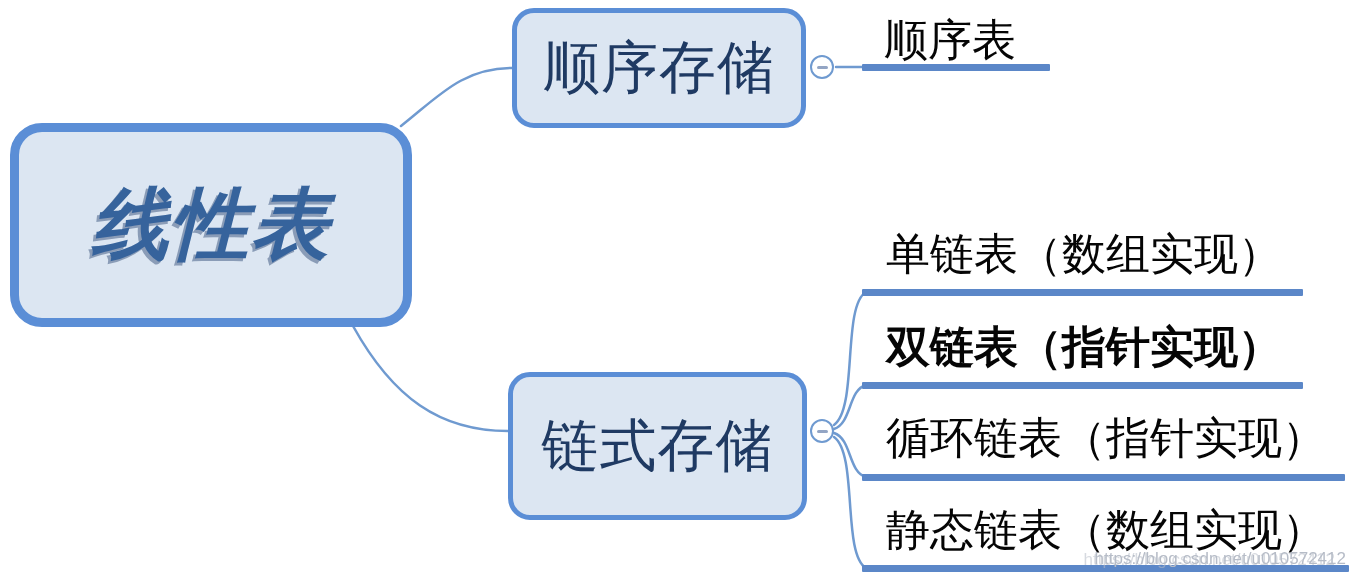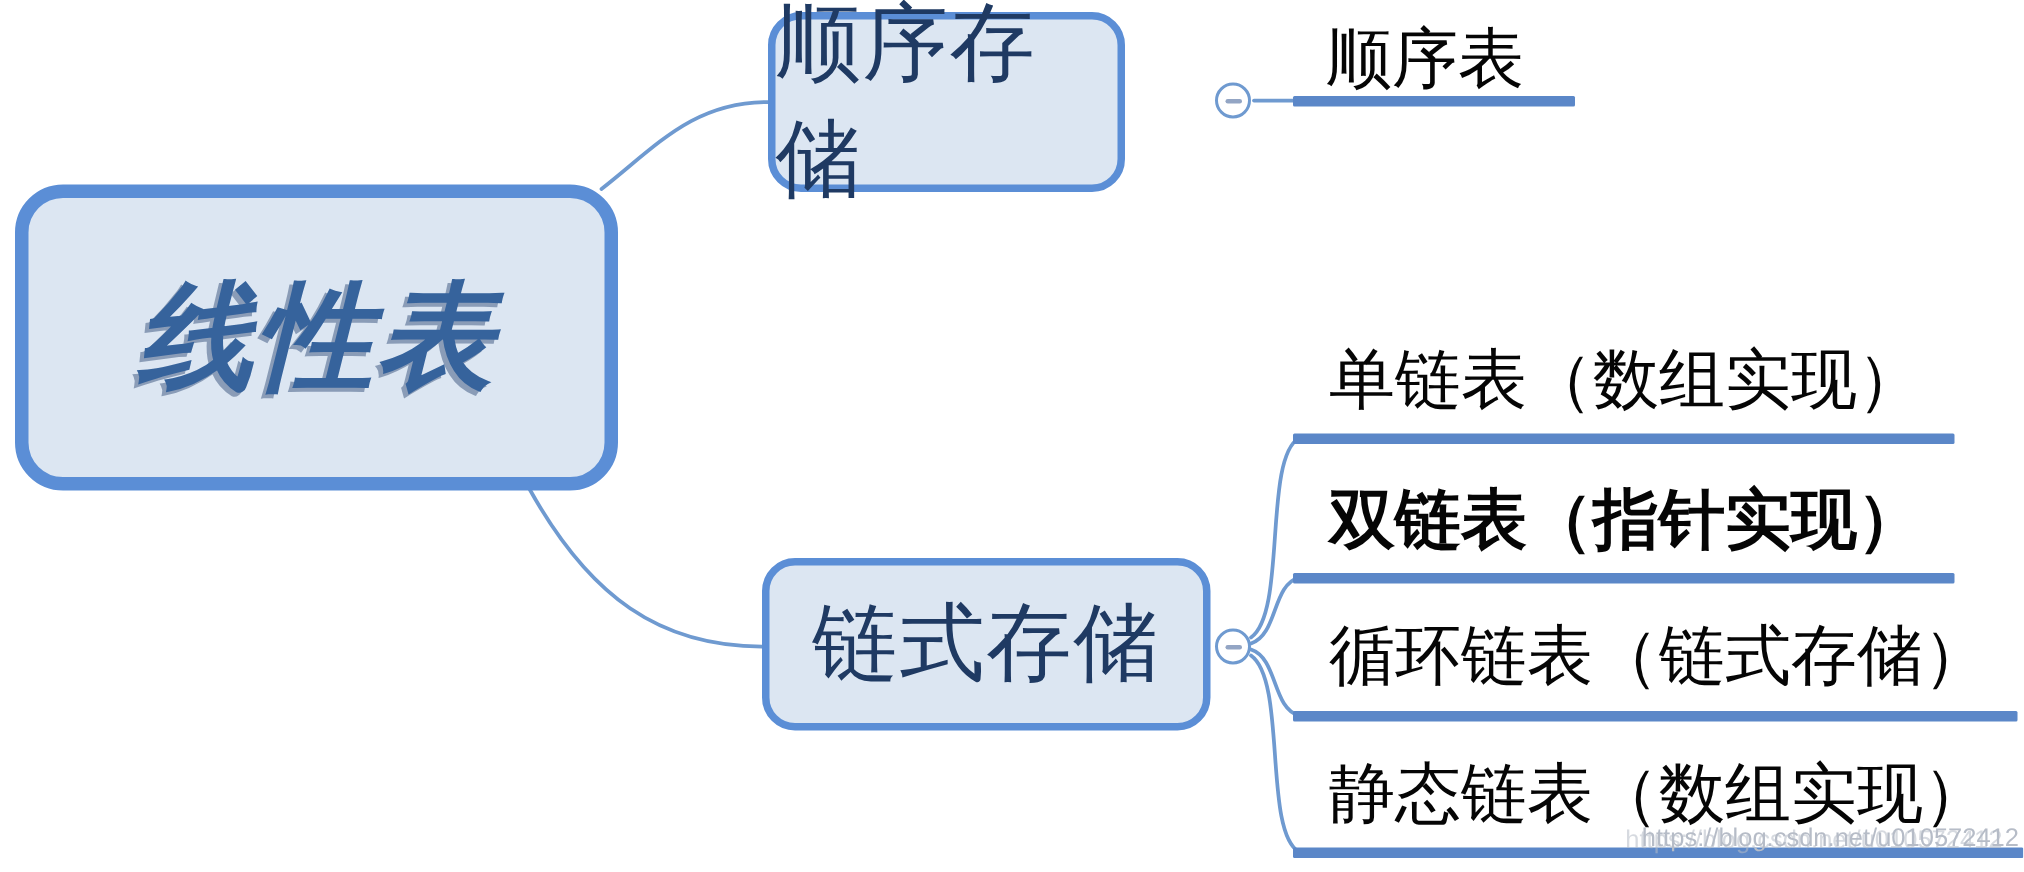--- a/index.html
+++ b/index.html
@@ -39,22 +39,22 @@
     letter-spacing: 2px;
     text-shadow: -3px 3px 0 rgba(38, 66, 110, 0.45);
     font-style: italic;
   }
   .branch-node {
     border-radius: 22px;
     font-size: 57px;
     color: #1f3a63;
     letter-spacing: 1px;
   }
-  .branch-sequential { left: 512px; top: 8px;  width: 238px; height: 120px; justify-content: center; }
-  .branch-linked     { left: 508px; top: 372px; width: 299px; height: 115px; }
+  .branch-sequential { left: 512px; top: 8px;  width: 294px; height: 120px; justify-content: center; }
+  .branch-linked     { left: 508px; top: 372px; width: 299px; height: 148px; }
   .toggle {
     position: absolute;
     width: 24px; height: 24px;
     border-radius: 50%;
     background: #ffffff;
     border: 2px solid #6f9ad0;
     box-sizing: border-box;
     display: flex;
     align-items: center;
     justify-content: center;
@@ -144,21 +144,21 @@
 
   <div class="leaf-label lf-0">顺序表</div>
   <div class="leaf-underline ul-0"></div>
 
   <div class="leaf-label lf-1">单链表（数组实现）</div>
   <div class="leaf-underline ul-1"></div>
 
   <div class="leaf-label lf-2">双链表（指针实现）</div>
   <div class="leaf-underline ul-2"></div>
 
-  <div class="leaf-label lf-3">循环链表（链式存储）</div>
+  <div class="leaf-label lf-3">循环链表（指针实现）</div>
   <div class="leaf-underline ul-3"></div>
 
   <div class="leaf-label lf-4">静态链表（数组实现）</div>
   <div class="leaf-underline ul-4"></div>
 
   <div class="watermark watermark-ghost">https://blog.csdn.net/u010572412</div>
   <div class="watermark">https://blog.csdn.net/u010572412</div>
 
 </div>
 

